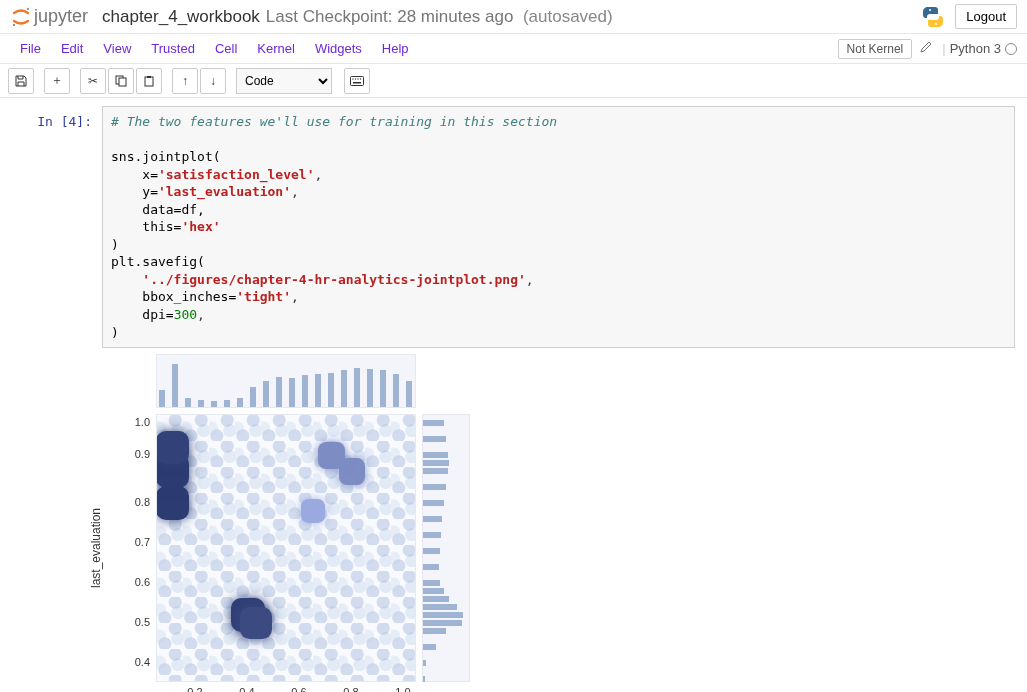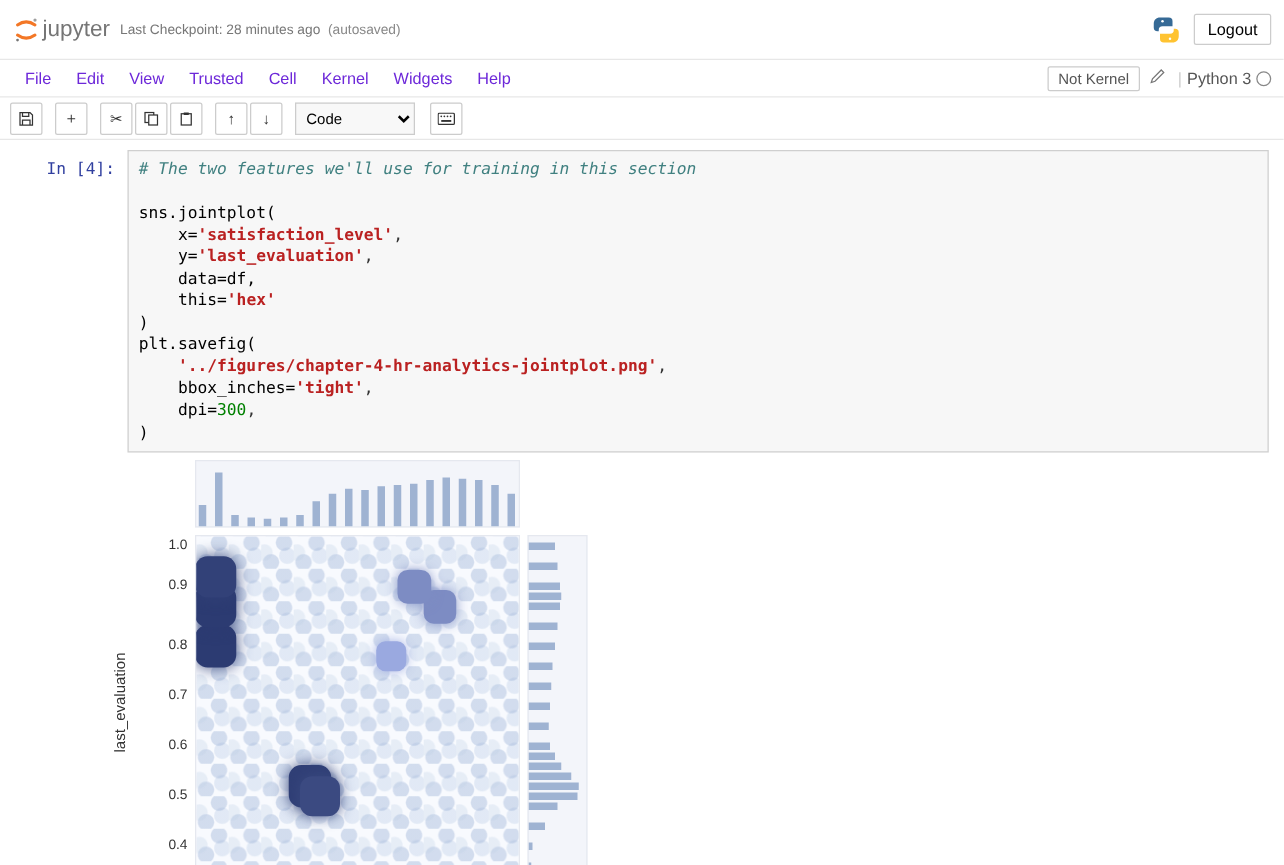--- a/index.html
+++ b/index.html
@@ -1,23 +1,23 @@
 <!DOCTYPE html>
 <html><head>
 <meta charset="utf-8">
 <style>
   * { box-sizing: border-box; margin: 0; padding: 0; }
   body { font-family: "Helvetica Neue", Helvetica, Arial, sans-serif; font-size: 13px; color: #333; background: #fff; width: 1027px; }
 
   
-  .header { display: flex; align-items: center; padding: 4px 10px; border-bottom: 1px solid #e7e7e7; height: 48px; }
+  .header { display: flex; align-items: center; padding: 4px 10px; border-bottom: 1px solid #e7e7e7; height: 34px; }
   .logo { display: flex; align-items: center; margin-right: 8px; }
   .logo-text { font-size: 18px; color: #757575; margin-left: 2px; }
   .nb-name { font-size: 17px; color: #333; margin-left: 6px; margin-right: 6px; }
-  .checkpoint { font-size: 11px; color: #777; text-align: right; }
+  .checkpoint { font-size: 17px; color: #777; text-align: right; }
   .autosaved { color: #888; }
   .spacer { flex: 1; }
   .py-logo { width: 24px; height: 24px; margin-right: 10px; }
   .logout-btn { border: 1px solid #ccc; background: #fff; padding: 4px 10px; border-radius: 2px; font-size: 13px; cursor: pointer; }
 
   
   .menubar { display: flex; align-items: center; padding: 0 10px; height: 30px; border-bottom: 1px solid #e7e7e7; }
   .menu-item { padding: 4px 10px; color: #6d28d9; cursor: pointer; }
   .menubar .spacer { flex: 1; }
   .trust-box { border: 1px solid #ccc; padding: 2px 8px; font-size: 12px; color: #555; border-radius: 2px; margin-right: 8px; }
@@ -78,20 +78,21 @@
 <div class="header">
   <span class="logo">
     <svg width="22" height="22" viewBox="0 0 22 22">
       <path d="M4 7 Q11 2 18 7" stroke="#f37726" stroke-width="2.4" fill="none" stroke-linecap="round"></path>
       <path d="M4 15 Q11 20 18 15" stroke="#f37726" stroke-width="2.4" fill="none" stroke-linecap="round"></path>
       <circle cx="18" cy="3" r="1.3" fill="#9e9e9e"></circle>
       <circle cx="4" cy="19" r="1.1" fill="#757575"></circle>
     </svg>
     <span class="logo-text">jupyter</span>
   </span>
+  <span class="nb-name">chapter_4_workbook</span>
   <span class="checkpoint">
     <span>Last Checkpoint: 28 minutes ago</span>
     &nbsp;<span class="autosaved">(autosaved)</span>
   </span>
   <span class="spacer"></span>
   <svg class="py-logo" viewBox="0 0 24 24">
     <path d="M11 2h3c2 0 3 1 3 3v4H9c-2 0-3 1-3 3v1H5c-2 0-3-1-3-3V7c0-3 2-5 5-5h4z" fill="#366a96"></path>
     <path d="M13 22h-3c-2 0-3-1-3-3v-4h8c2 0 3-1 3-3v-1h1c2 0 3 1 3 3v3c0 3-2 5-5 5h-4z" fill="#ffc331"></path>
     <circle cx="9" cy="5" r="1" fill="#fff"></circle>
       <circle cx="15" cy="19" r="1" fill="#fff"></circle>

